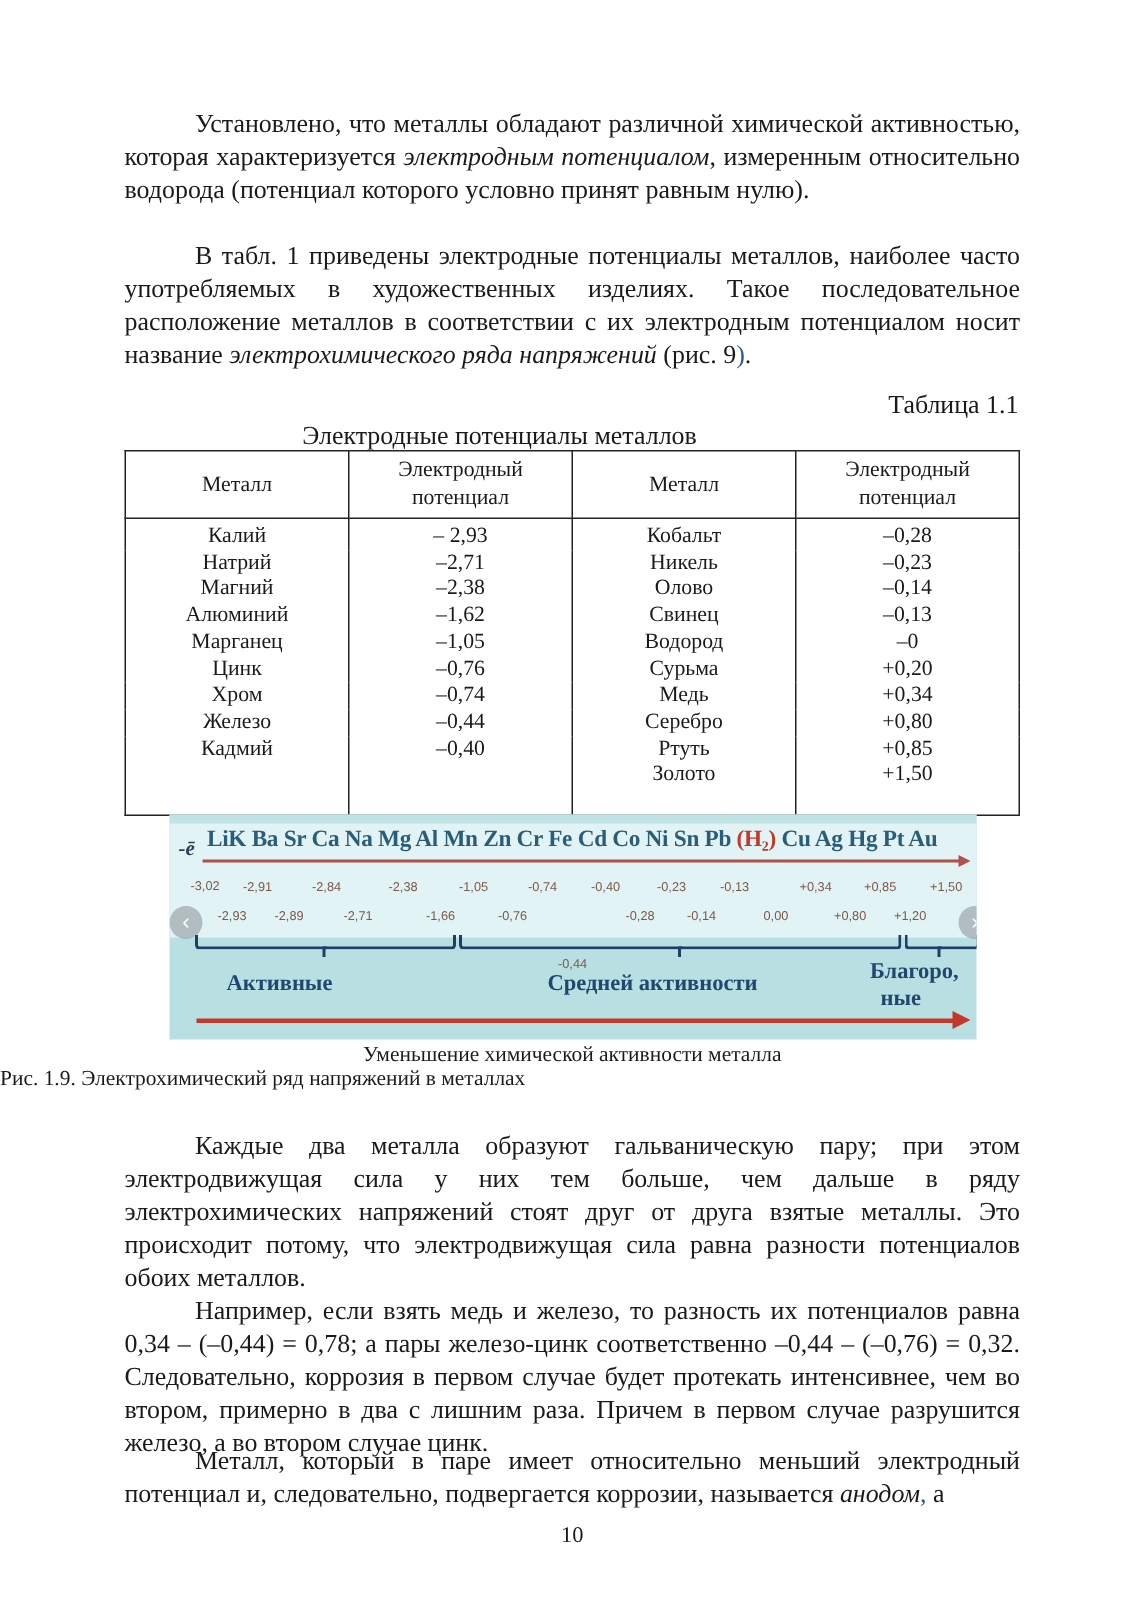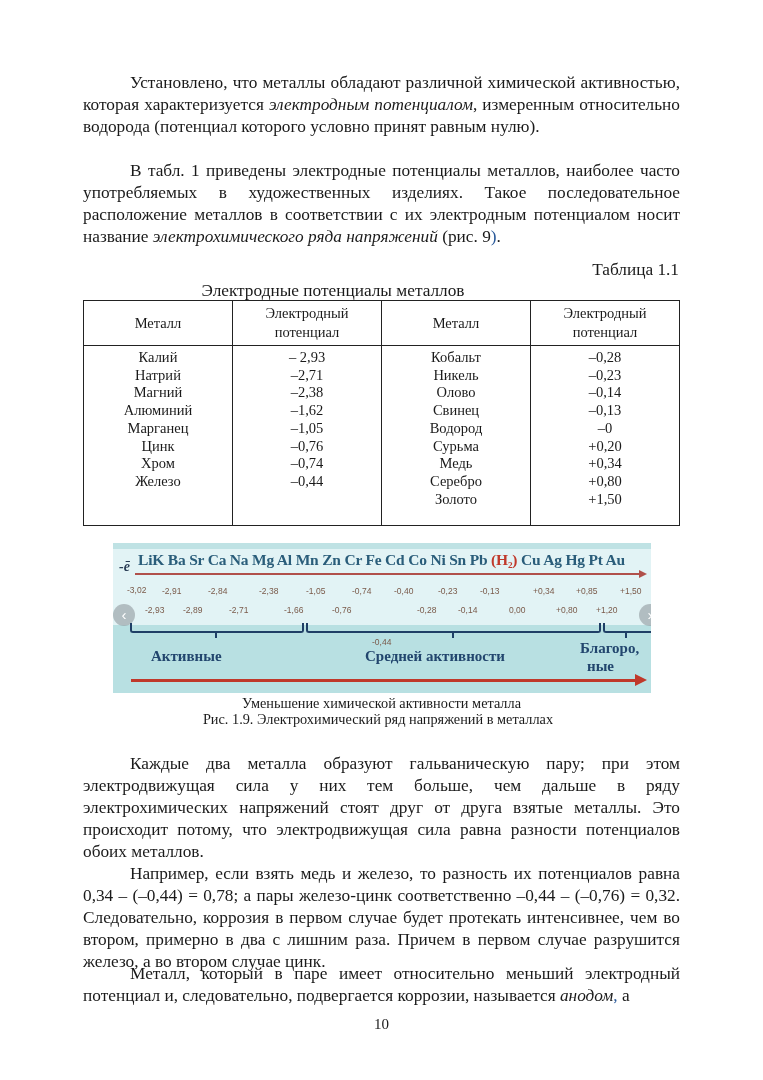--- a/index.html
+++ b/index.html
@@ -39,21 +39,21 @@
   .brace { position: absolute; top: 80px; height: 8px; border-bottom: 2px solid #1f3f66; }
   .brace.l { border-left: 2px solid #1f3f66; border-bottom-left-radius: 3px; }
   .brace.r { border-right: 2px solid #1f3f66; border-bottom-right-radius: 3px; }
   .brace-tick { position: absolute; top: 88px; width: 2px; height: 7px; background: #1f3f66; }
   .grp { position: absolute; font-family: "Liberation Serif", serif; font-weight: bold; font-size: 15px;
          color: #22466e; white-space: nowrap; text-align: center; line-height: 18px; }
   .red-arrow-line { position: absolute; left: 18px; top: 136px; width: 505px; height: 3px; background: #c0392b; }
   .red-arrow-head { position: absolute; right: 4px; top: 131px; width: 0; height: 0;
                     border-top: 6px solid transparent; border-bottom: 6px solid transparent; border-left: 12px solid #c0392b; }
   .fig-cap1 { position: absolute; left: 0; width: 763px; top: 695px; text-align: center; font-size: 14.3px; }
-  .fig-cap2 { position: absolute; left: 0; width: 756px; top: 711px; text-align: center; font-size: 14.3px; }
+  .fig-cap2 { position: absolute; left: 0; width: 756px; top: 711px; text-align: left; font-size: 14.3px; }
   .page-num { position: absolute; left: 0; width: 763px; top: 1016px; text-align: center; font-size: 15px; }
 </style>
 </head>
 <body>
 
 <p class="para" style="top:72px;"><span class="ind"></span><span>Установлено, что металлы обладают различной химической активностью, которая характеризуется </span><i>электродным потенциалом</i><span>, измеренным относительно водорода (потенциал которого условно принят равным нулю).</span></p>
 
 <p class="para" style="top:160px;"><span class="ind"></span><span>В табл. 1 приведены электродные потенциалы металлов, наиболее часто употребляемых в художественных изделиях. Такое последовательное расположение металлов в соответствии с их электродным потенциалом носит название </span><i>электрохимического ряда напряжений</i><span> (рис. 9</span><span class="blue">)</span><span>.</span></p>
 
 <div class="tbl-num">Таблица 1.1</div>
@@ -108,20 +108,26 @@
         <td>Хром</td>
         <td>–0,74</td>
         <td>Медь</td>
         <td>+0,34</td>
       </tr>
     <tr>
         <td>Железо</td>
         <td>–0,44</td>
         <td>Серебро</td>
         <td>+0,80</td>
+      </tr>
+    <tr>
+        <td>Кадмий</td>
+        <td>–0,40</td>
+        <td>Ртуть</td>
+        <td>+0,85</td>
       </tr>
     <tr>
         <td></td>
         <td></td>
         <td>Золото</td>
         <td>+1,50</td>
       </tr>
   </tbody>
 </table>
 

